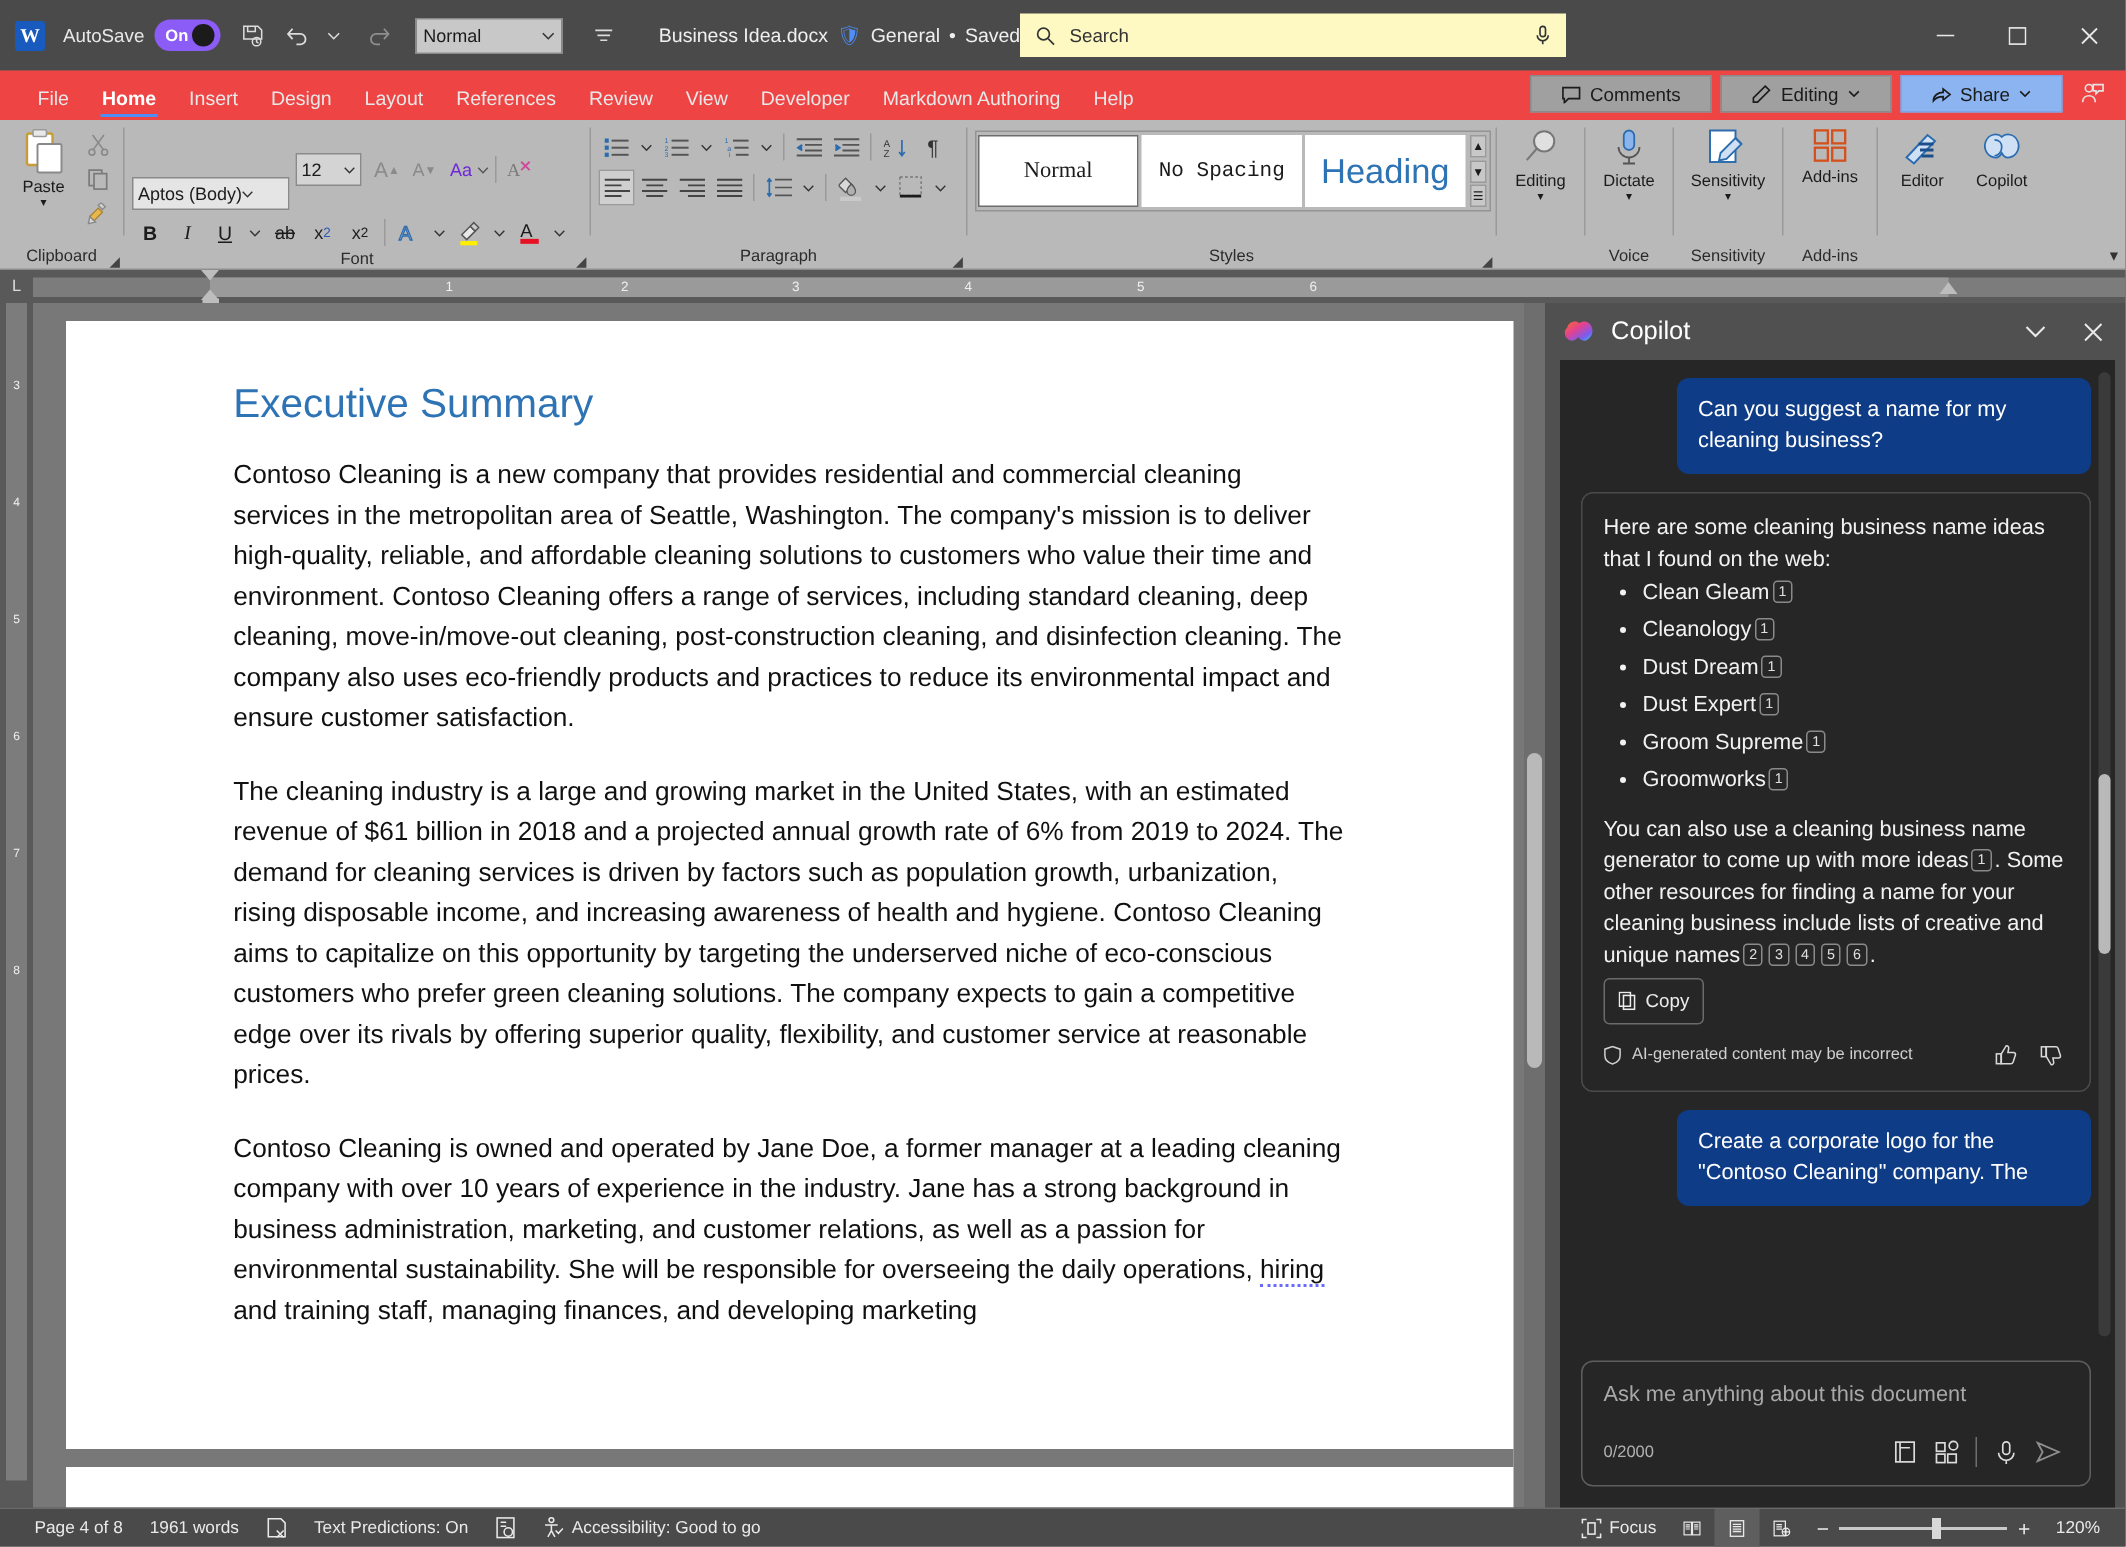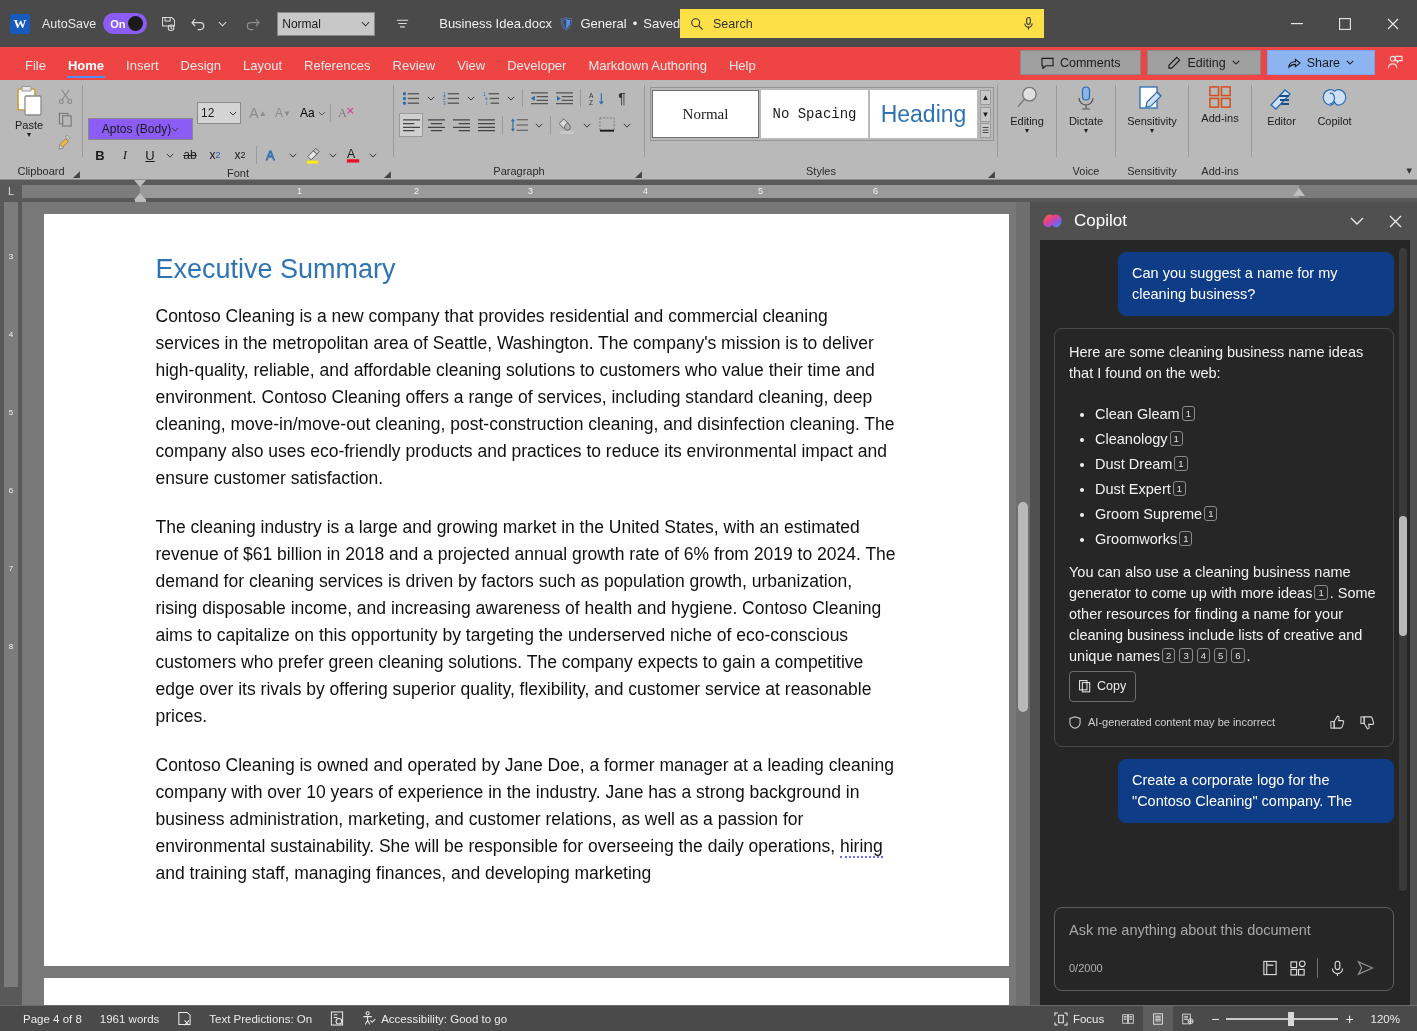--- a/index.html
+++ b/index.html
@@ -38,21 +38,21 @@
   .qat-sep { margin-left: 8px; }
   .style-select {
     width: 98px; height: 24px; background: #c8c8c8; border: 1px solid #8a8a8a;
     color: #1b1b1b; font-size: 12px; display: flex; align-items: center;
     padding: 0 4px; margin-left: 10px; justify-content: space-between; cursor: pointer;
   }
   .filename-area { display: flex; align-items: center; margin-left: 22px; font-size: 13px; color: #f0f0f0; gap: 6px; }
   .shield { color: #4f8ef7; font-size: 13px; }
   .searchbox {
     position: absolute; left: 680px; top: 9px; width: 364px; height: 29px;
-    background: #fde047; display: flex; align-items: center; padding: 0 10px;
+    background: #fef9c3; display: flex; align-items: center; padding: 0 10px;
     color: #2b2b2b; font-size: 12.5px; gap: 9px; cursor: text;
   }
   .searchbox .ph { flex: 1; color: #333; }
   .wincontrols { position: absolute; right: 0; top: 0; height: 47px; display: flex; }
   .wc { width: 48px; height: 47px; display: flex; align-items: center; justify-content: center; cursor: pointer; color: #e8e8e8; }
 
   
   .tabstrip {
     height: 33px; background: #ef4444; display: flex; align-items: flex-end;
     padding-left: 14px; flex: 0 0 33px; position: relative;
@@ -87,23 +87,23 @@
   .dlg-launch { position: absolute; right: 2px; bottom: 1px; font-size: 9px; color: #444; cursor: pointer; }
 
   .bigbtn { display: flex; flex-direction: column; align-items: center; width: 50px; cursor: pointer; padding-top: 2px; }
   .bigbtn .lab { font-size: 11px; margin-top: 2px; text-align: center; line-height: 1.1; }
   .bigbtn .chev { font-size: 8px; line-height: 7px; }
   .smallcol { display: flex; flex-direction: column; gap: 2px; padding-top: 3px; }
   .sbtn { width: 24px; height: 21px; display: flex; align-items: center; justify-content: center; cursor: pointer; }
   .rowline { display: flex; align-items: center; gap: 1px; }
   .ctl { height: 24px; min-width: 24px; display: flex; align-items: center; justify-content: center; cursor: pointer; font-size: 13px; }
   .fontname {
-    width: 105px; height: 22px; background: #8b5cf6; border: 1px solid #8a8a8a;
+    width: 105px; height: 22px; background: #e5e5e5; border: 1px solid #8a8a8a;
     font-size: 12px; display: flex; align-items: center; padding: 0 3px;
-    justify-content: center; cursor: pointer; margin-top: 32px;
+    justify-content: flex-start; cursor: pointer; margin-top: 32px;
   }
   .fontsize {
     width: 44px; height: 22px; background: #d4d4d4; border: 1px solid #8a8a8a;
     font-size: 12px; display: flex; align-items: center; padding: 0 3px;
     justify-content: space-between; cursor: pointer;
   }
   .vsep { width: 1px; height: 18px; background: #9a9a9a; margin: 0 3px; }
 
   .stylesbox { display: flex; border: 1px solid #949494; background: #b9b9b9; height: 54px; margin-top: 4px; }
   .styletile {
@@ -157,21 +157,21 @@
   .cp-body { flex: 1; background: #262626; margin: 0 7px 0 10px; position: relative; overflow: hidden; display: flex; flex-direction: column; }
   .cp-scrollarea { flex: 1; overflow: hidden; padding: 12px 16px 0 14px; position: relative; }
   .bubble-user {
     background: #0f3c86; color: #fff; border-radius: 8px; padding: 11px 14px;
     font-size: 14.5px; line-height: 21px; margin-left: 64px; margin-bottom: 12px;
   }
   .bubble-ai {
     border: 1px solid #4a4a4a; border-radius: 8px; padding: 13px 14px;
     font-size: 14.5px; line-height: 21px; color: #f2f2f2; margin-bottom: 12px; background: #262626;
   }
-  .bubble-ai ul { margin: 20px 0 12px 26px; }
+  .bubble-ai ul { margin: 1px 0 12px 26px; }
   .bubble-ai li { margin-bottom: 4px; font-size: 14.5px; }
   .cite {
     display: inline-block; border: 1px solid #8a8a8a; border-radius: 3px;
     font-size: 9.5px; line-height: 11px; padding: 1px 3px; vertical-align: 2px;
     margin: 0 2px; color: #e0e0e0;
   }
   .copybtn {
     display: inline-flex; align-items: center; gap: 6px; border: 1px solid #6b6b6b;
     border-radius: 4px; padding: 4px 9px; font-size: 12.5px; cursor: pointer; color: #ececec;
     margin-top: 4px;
@@ -408,21 +408,21 @@
           </div>
           <div class="ctl" style="margin-left:4px;">
             <span style="font-size:14px;color:#8a8a8a;">A</span>
               <sup style="font-size:8px;color:#8a8a8a;">▲</sup>
           </div>
           <div class="ctl">
             <span style="font-size:12px;color:#8a8a8a;">A</span>
               <sup style="font-size:8px;color:#8a8a8a;">▼</sup>
           </div>
           <div class="ctl" style="margin-left:4px;">
-            <span style="font-size:12px;color:#000000;">Aa</span>
+            <span style="font-size:12px;color:#6d28d9;">Aa</span>
             <svg width="8" height="5" viewBox="0 0 10 6" style="margin-left:3px;">
                 <path d="M1 1l4 4 4-4" stroke="#555" stroke-width="1.2" fill="none"></path>
               </svg>
           </div>
           <div class="vsep"></div>
           <div class="ctl">
             <svg width="17" height="16" viewBox="0 0 18 17" fill="none">
               <text x="0" y="13" font-size="13" fill="#7a7a7a" font-family="Liberation Serif, serif">A</text>
               <path d="M10 3l6 6M16 3l-6 6" stroke="#d04a9a" stroke-width="1.3"></path>
             </svg>

